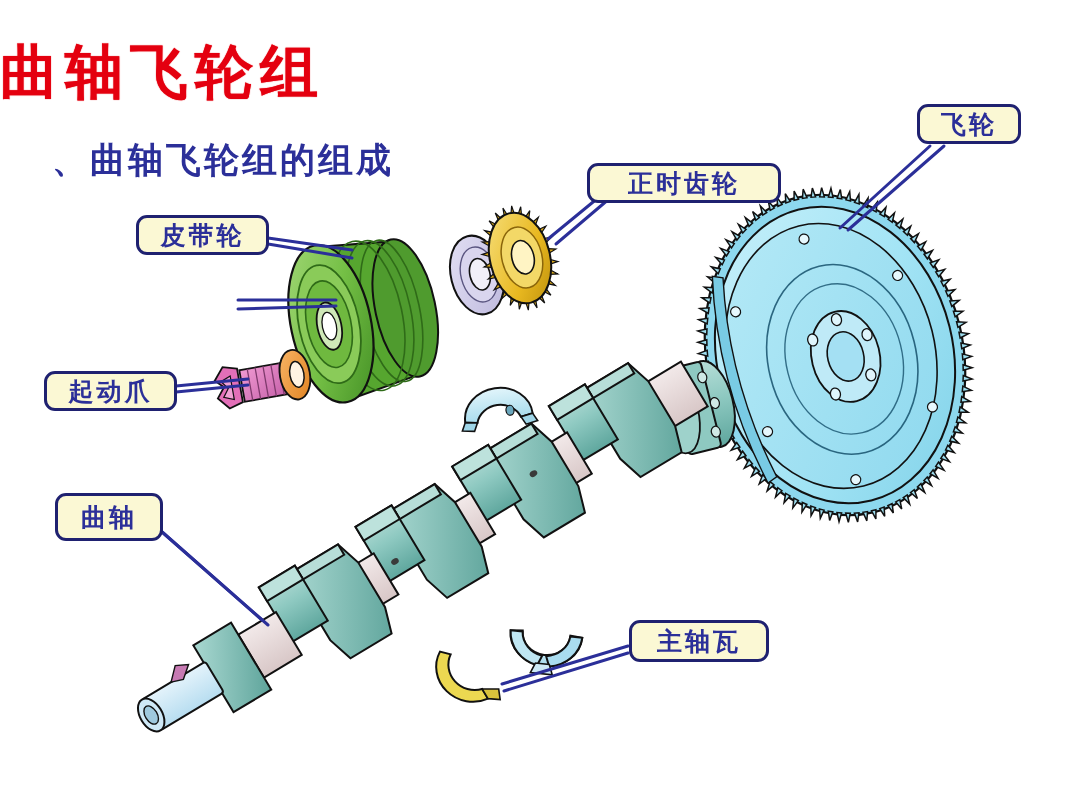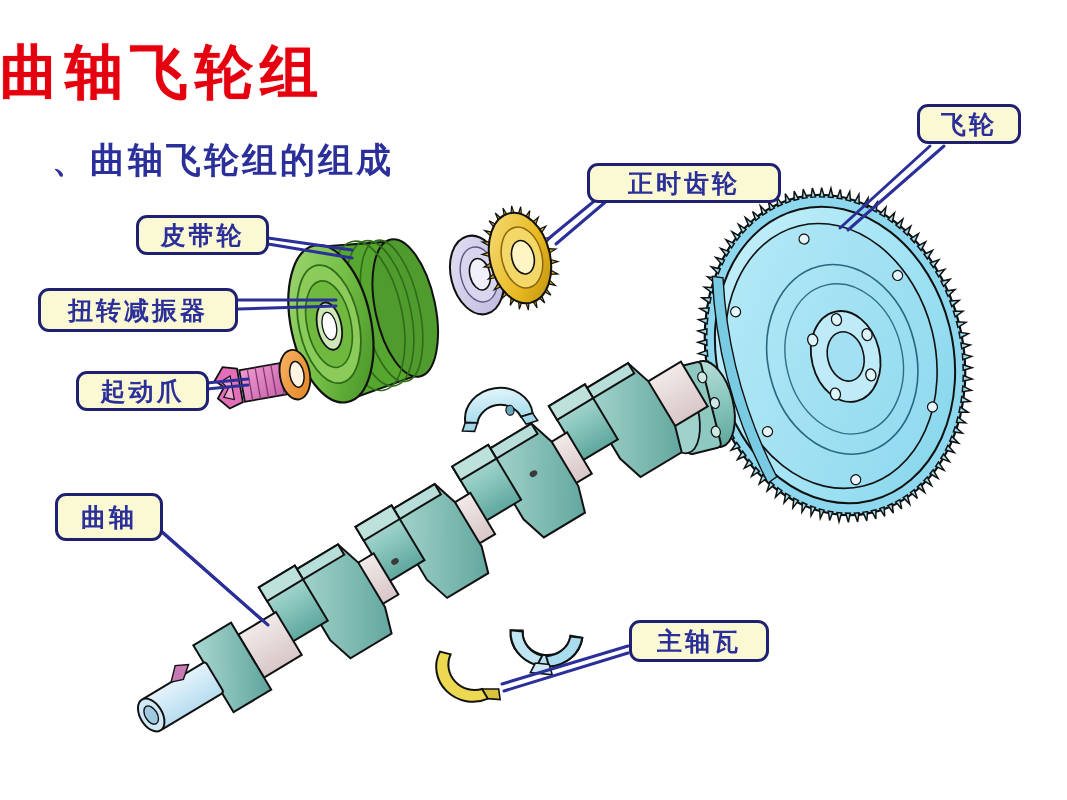--- a/index.html
+++ b/index.html
@@ -428,25 +428,22 @@
     </g>
   </svg>
 
   <div id="title">曲轴飞轮组</div>
   <div id="subtitle">、曲轴飞轮组的组成</div>
 
   <div class="callout" style="left:136px;top:215px;width:133px;height:40px;text-align:center;">
     <span>皮带轮</span>
   </div>
 
-  <div class="callout" style="left:38px;top:288px;width:200px;height:44px;">
-    <span>扭转减振器</span>
-  </div>
-
-  <div class="callout" style="left:44px;top:371px;width:133px;height:40px;margin-left:32px;">
+
+  <div class="callout" style="left:44px;top:371px;width:133px;height:40px;">
     <span>起动爪</span>
   </div>
 
   <div class="callout" style="left:55px;top:493px;width:108px;height:48px;">
     <span>曲轴</span>
   </div>
 
   <div class="callout" style="left:587px;top:151px;width:194px;height:40px;margin-top:12px;">
     <span>正时齿轮</span>
   </div>

